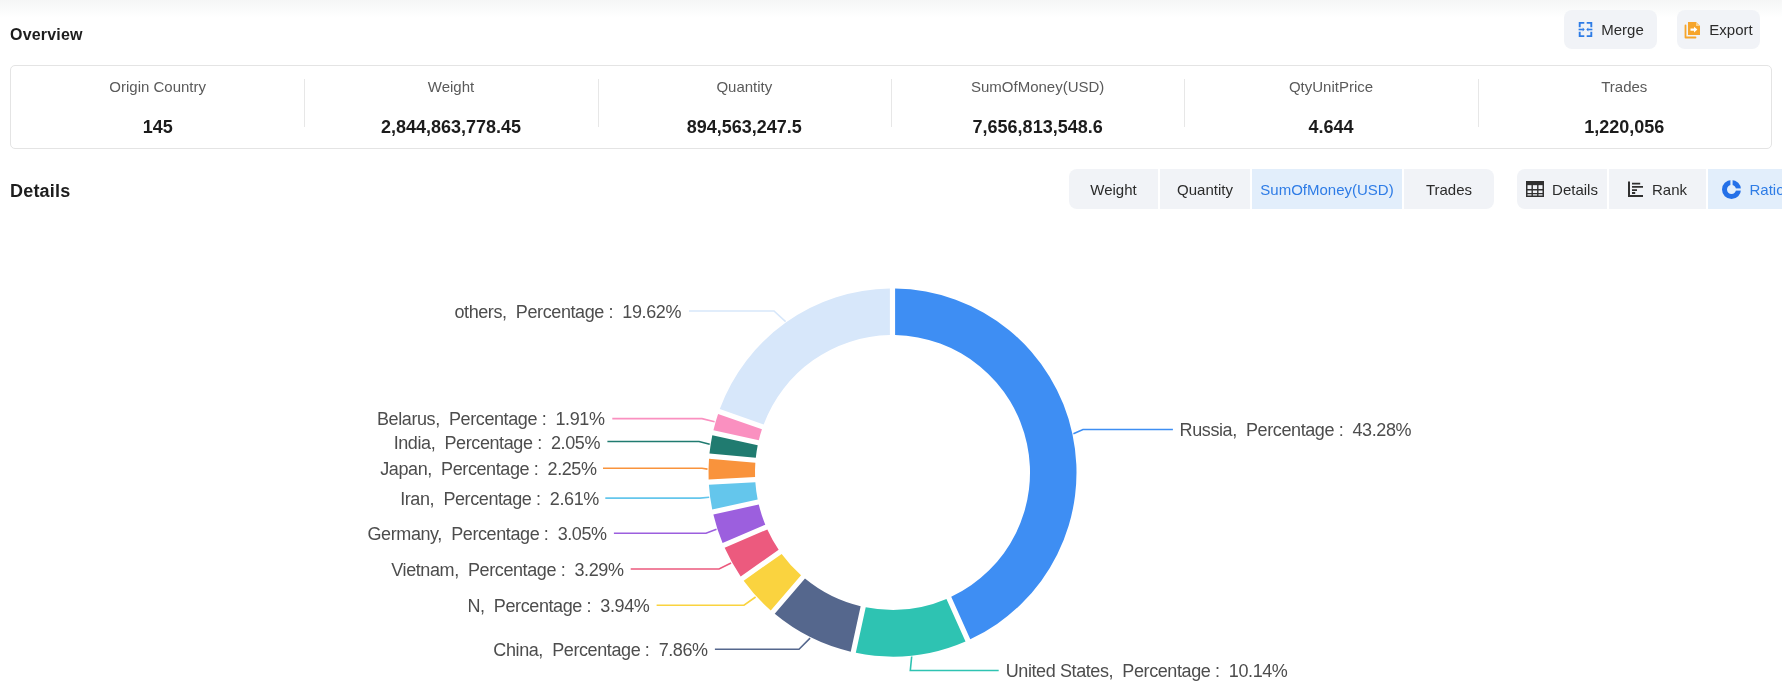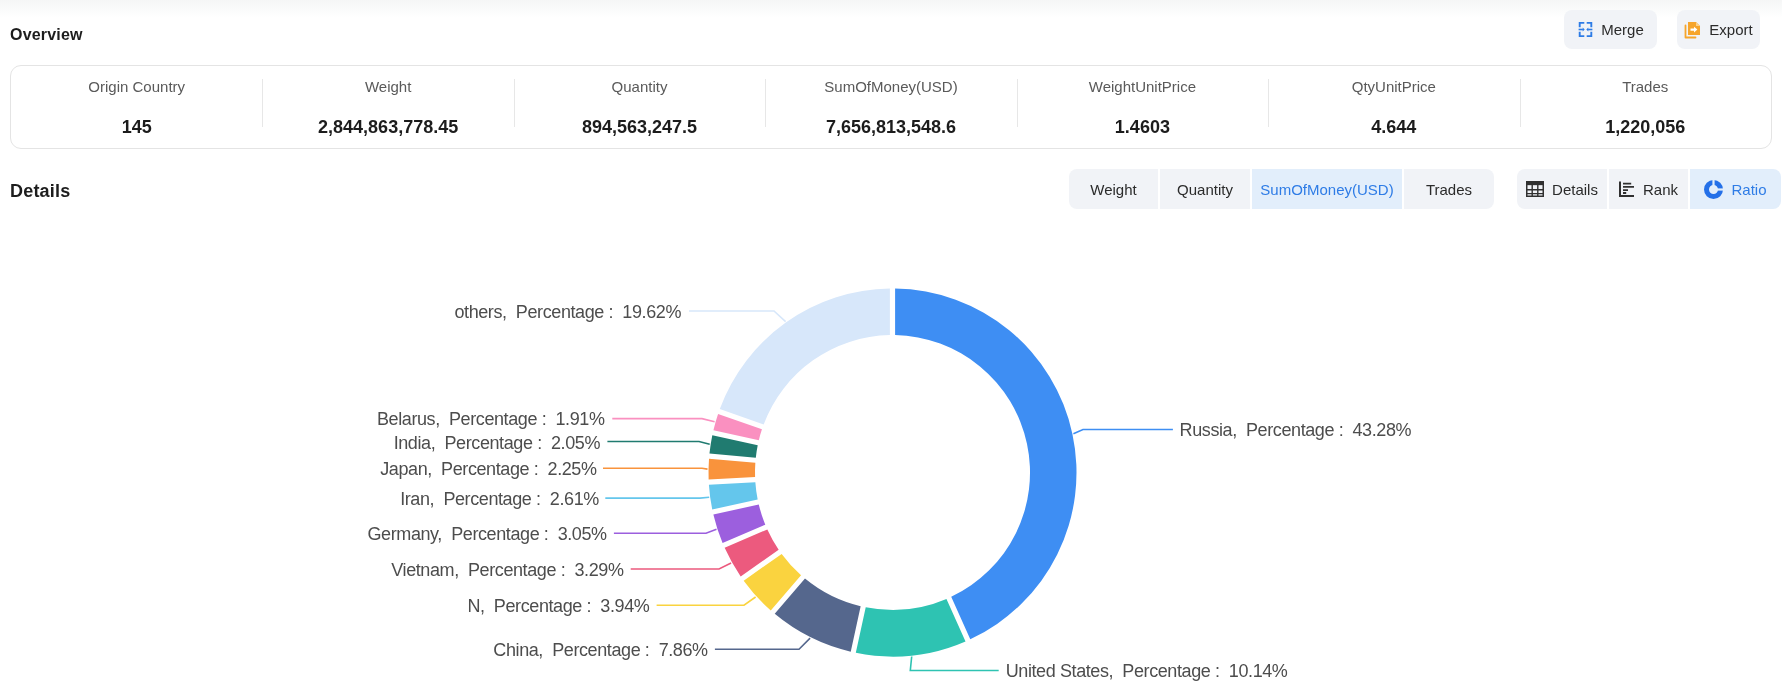--- a/index.html
+++ b/index.html
@@ -3,21 +3,21 @@
 <meta charset="utf-8">
 <style>
 * { margin:0; padding:0; box-sizing:border-box; }
 html,body { width:1782px; height:688px; background:#fff; font-family:"Liberation Sans", sans-serif; overflow:hidden; position:relative; }
 .topgrad { position:absolute; left:0; top:0; width:1782px; height:18px; background:linear-gradient(#f5f6f6, #ffffff); }
 h1.ov { position:absolute; left:10px; top:26px; font-size:16px; font-weight:bold; color:#1d1d1d; letter-spacing:0.2px; }
 .btn { position:absolute; top:10px; height:39px; background:#f1f3f7; border-radius:8px; display:flex; align-items:center; justify-content:center; gap:7px; font-size:15px; color:#2b2b2b; }
 .btn svg { display:block; }
 #btn-merge { left:1564px; width:93px; }
 #btn-export { left:1677px; width:83px; }
-.statcard { position:absolute; left:10px; top:65px; width:1762px; height:84px; border:1px solid #e4e4e4; border-radius:11px; background:#fff; display:flex; }
+.statcard { position:absolute; left:10px; top:65px; width:1762px; height:84px; border:1px solid #e4e4e4; border-radius:5px; background:#fff; display:flex; }
 .statcell { flex:1; position:relative; display:flex; flex-direction:column; align-items:center; justify-content:center; padding-top:2px; }
 .statcell + .statcell::before { content:""; position:absolute; left:0; top:13px; bottom:21px; width:1px; background:#e7e7e7; }
 .statlabel { font-size:15px; color:#5a5a5a; line-height:20px; }
 .statvalue { font-size:18px; font-weight:bold; color:#1c1c1c; line-height:26px; margin-top:17px; }
 h2.dt { position:absolute; left:10px; top:181px; font-size:18px; font-weight:bold; color:#1d1d1d; letter-spacing:0.2px; }
 .tabs { position:absolute; top:169px; height:40px; display:flex; gap:2px; }
 .tab { height:40px; background:#f1f3f7; display:flex; align-items:center; justify-content:center; gap:8px; font-size:15px; color:#2b2b2b; }
 .tab:first-child { border-radius:8px 0 0 8px; }
 .tab:last-child { border-radius:0 8px 8px 0; }
 .tab.sel { background:#e2eefb; color:#2e7ce6; }
@@ -64,24 +64,20 @@
     </div>
   <div class="statcell">
       <div class="statlabel">Quantity</div>
       <div class="statvalue">894,563,247.5</div>
     </div>
   <div class="statcell">
       <div class="statlabel">SumOfMoney(USD)</div>
       <div class="statvalue">7,656,813,548.6</div>
     </div>
   <div class="statcell">
-      <div class="statlabel">WeightUnitPrice</div>
-      <div class="statvalue">1.4603</div>
-    </div>
-  <div class="statcell">
       <div class="statlabel">QtyUnitPrice</div>
       <div class="statvalue">4.644</div>
     </div>
   <div class="statcell">
       <div class="statlabel">Trades</div>
       <div class="statvalue">1,220,056</div>
     </div>
 </div>
 
 <h2 class="dt">Details</h2>
@@ -95,21 +91,21 @@
 
 <div class="tabs" id="tabs2">
   <div class="tab" style="width:90px">
     <svg width="18" height="16" viewBox="0 0 18 16">
       <rect x="0.75" y="0.75" width="16.5" height="14.5" fill="none" stroke="#303030" stroke-width="1.5"></rect>
       <rect x="0.75" y="0.75" width="16.5" height="3.4" fill="#303030"></rect>
       <path d="M0.75 8.7 L17.25 8.7 M0.75 12.6 L17.25 12.6 M6.2 4 L6.2 15.25 M11.8 4 L11.8 15.25" stroke="#303030" stroke-width="1.4" fill="none"></path>
     </svg>
     <span>Details</span>
     </div>
-  <div class="tab" style="width:79px">
+  <div class="tab" style="width:97px">
     <svg width="16" height="16" viewBox="0 0 16 16">
       <path d="M1 0.5 L1 15 L15 15" stroke="#303030" stroke-width="2" fill="none"></path>
       <path d="M4 2.6 L12.2 2.6 M4 5.9 L15 5.9 M4 9.2 L9 9.2 M4 12 L7.2 12" stroke="#303030" stroke-width="1.8" fill="none"></path>
     </svg>
     <span>Rank</span>
     </div>
   <div class="tab sel" style="width:91px">
     <svg width="19" height="19" viewBox="0 0 19 19">
       <circle cx="9.5" cy="9.5" r="7" fill="none" stroke="#2470E8" stroke-width="5"></circle>
       <rect x="8.4" y="0" width="2.2" height="6" fill="#e2eefb"></rect>

